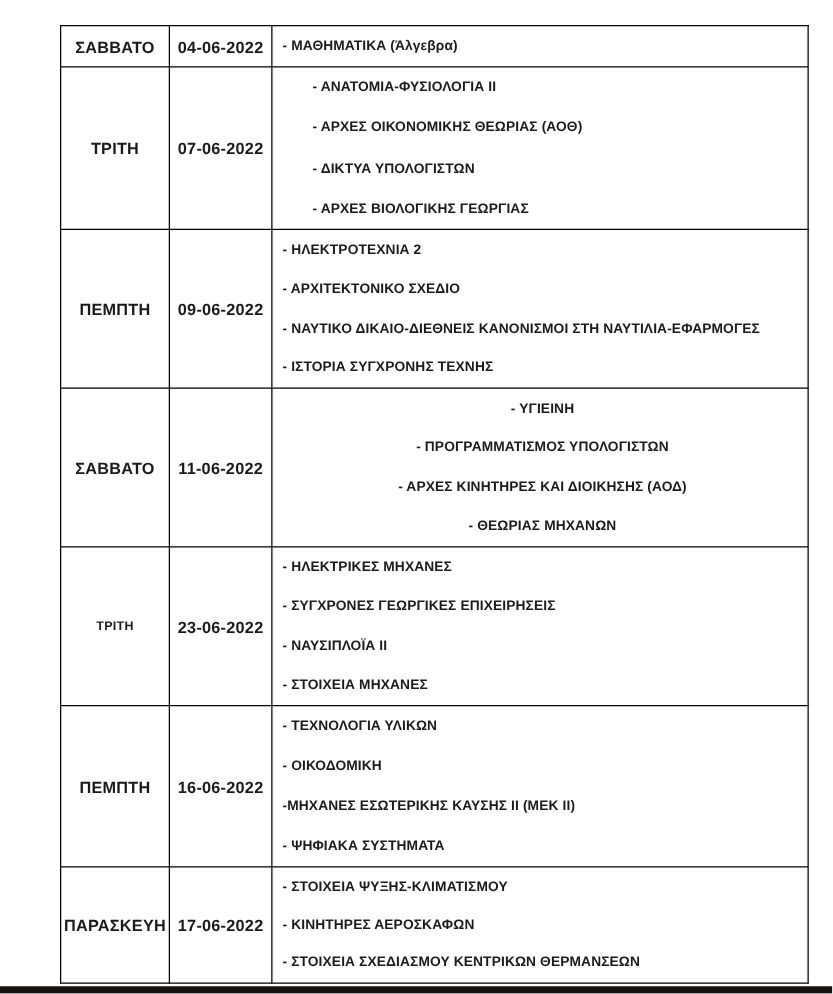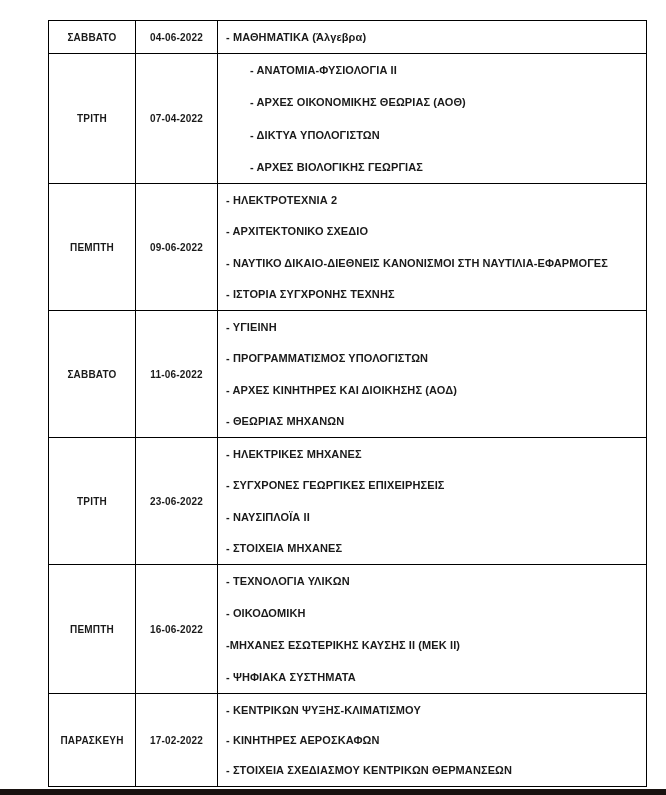--- a/index.html
+++ b/index.html
@@ -24,21 +24,21 @@
     table-layout: fixed;
   }
   .doc-table td {
     border: 1px solid #000000;
     padding: 0;
   }
   .day-cell, .date-cell {
     text-align: center;
     vertical-align: middle;
     font-weight: bold;
-    font-size: 10px;
+    font-size: 13px;
     color: #1a1a1a;
     letter-spacing: 0.2px;
   }
   .day-cell.small {
     font-size: 10px;
   }
   .subjects-cell {
     vertical-align: top;
   }
   .subject-list {
@@ -79,21 +79,21 @@
           <td class="day-cell">ΣΑΒΒΑΤΟ</td>
           <td class="date-cell">04-06-2022</td>
           <td class="subjects-cell">
             <div class="subject-list" style="height: 32px;">
               <div class="subject">- ΜΑΘΗΜΑΤΙΚΑ (Άλγεβρα)</div>
             </div>
           </td>
         </tr>
         <tr style="height: 130px;">
           <td class="day-cell">ΤΡΙΤΗ</td>
-          <td class="date-cell">07-04-2022</td>
+          <td class="date-cell">07-06-2022</td>
           <td class="subjects-cell">
             <div class="subject-list" style="height: 129px; margin-left: 24px;">
               <div class="subject">- ΑΝΑΤΟΜΙΑ-ΦΥΣΙΟΛΟΓΙΑ ΙΙ</div>
               <div class="subject">- ΑΡΧΕΣ ΟΙΚΟΝΟΜΙΚΗΣ ΘΕΩΡΙΑΣ (ΑΟΘ)</div>
               <div class="subject">- ΔΙΚΤΥΑ ΥΠΟΛΟΓΙΣΤΩΝ</div>
               <div class="subject">- ΑΡΧΕΣ ΒΙΟΛΟΓΙΚΗΣ ΓΕΩΡΓΙΑΣ</div>
             </div>
           </td>
         </tr>
         <tr style="height: 127px;">
@@ -105,21 +105,21 @@
               <div class="subject">- ΑΡΧΙΤΕΚΤΟΝΙΚΟ ΣΧΕΔΙΟ</div>
               <div class="subject">- ΝΑΥΤΙΚΟ ΔΙΚΑΙΟ-ΔΙΕΘΝΕΙΣ ΚΑΝΟΝΙΣΜΟΙ ΣΤΗ ΝΑΥΤΙΛΙΑ-ΕΦΑΡΜΟΓΕΣ</div>
               <div class="subject">- ΙΣΤΟΡΙΑ ΣΥΓΧΡΟΝΗΣ ΤΕΧΝΗΣ</div>
             </div>
           </td>
         </tr>
         <tr style="height: 127px;">
           <td class="day-cell">ΣΑΒΒΑΤΟ</td>
           <td class="date-cell">11-06-2022</td>
           <td class="subjects-cell">
-            <div class="subject-list" style="height: 126px;">
+            <div class="subject-list" style="height: 126px; text-align: center;">
               <div class="subject">- ΥΓΙΕΙΝΗ</div>
               <div class="subject">- ΠΡΟΓΡΑΜΜΑΤΙΣΜΟΣ ΥΠΟΛΟΓΙΣΤΩΝ</div>
               <div class="subject">- ΑΡΧΕΣ ΚΙΝΗΤΗΡΕΣ ΚΑΙ ΔΙΟΙΚΗΣΗΣ (ΑΟΔ)</div>
               <div class="subject">- ΘΕΩΡΙΑΣ ΜΗΧΑΝΩΝ</div>
             </div>
           </td>
         </tr>
         <tr style="height: 127px;">
           <td class="day-cell small">ΤΡΙΤΗ</td>
           <td class="date-cell">23-06-2022</td>
@@ -139,24 +139,24 @@
             <div class="subject-list" style="height: 128px;">
               <div class="subject">- ΤΕΧΝΟΛΟΓΙΑ ΥΛΙΚΩΝ</div>
               <div class="subject">- ΟΙΚΟΔΟΜΙΚΗ</div>
               <div class="subject">-ΜΗΧΑΝΕΣ ΕΣΩΤΕΡΙΚΗΣ ΚΑΥΣΗΣ ΙΙ (ΜΕΚ ΙΙ)</div>
               <div class="subject">- ΨΗΦΙΑΚΑ ΣΥΣΤΗΜΑΤΑ</div>
             </div>
           </td>
         </tr>
         <tr style="height: 93px;">
           <td class="day-cell">ΠΑΡΑΣΚΕΥΗ</td>
-          <td class="date-cell">17-02-2022</td>
+          <td class="date-cell">17-06-2022</td>
           <td class="subjects-cell">
             <div class="subject-list" style="height: 92px;">
-              <div class="subject">- ΚΕΝΤΡΙΚΩΝ ΨΥΞΗΣ-ΚΛΙΜΑΤΙΣΜΟΥ</div>
+              <div class="subject">- ΣΤΟΙΧΕΙΑ ΨΥΞΗΣ-ΚΛΙΜΑΤΙΣΜΟΥ</div>
               <div class="subject">- ΚΙΝΗΤΗΡΕΣ ΑΕΡΟΣΚΑΦΩΝ</div>
               <div class="subject">- ΣΤΟΙΧΕΙΑ ΣΧΕΔΙΑΣΜΟΥ ΚΕΝΤΡΙΚΩΝ ΘΕΡΜΑΝΣΕΩΝ</div>
             </div>
           </td>
         </tr>
       </tbody>
   </table>
   <div class="bottom-bar" style="background: rgb(24, 18, 16);"></div>
 </div>
 

